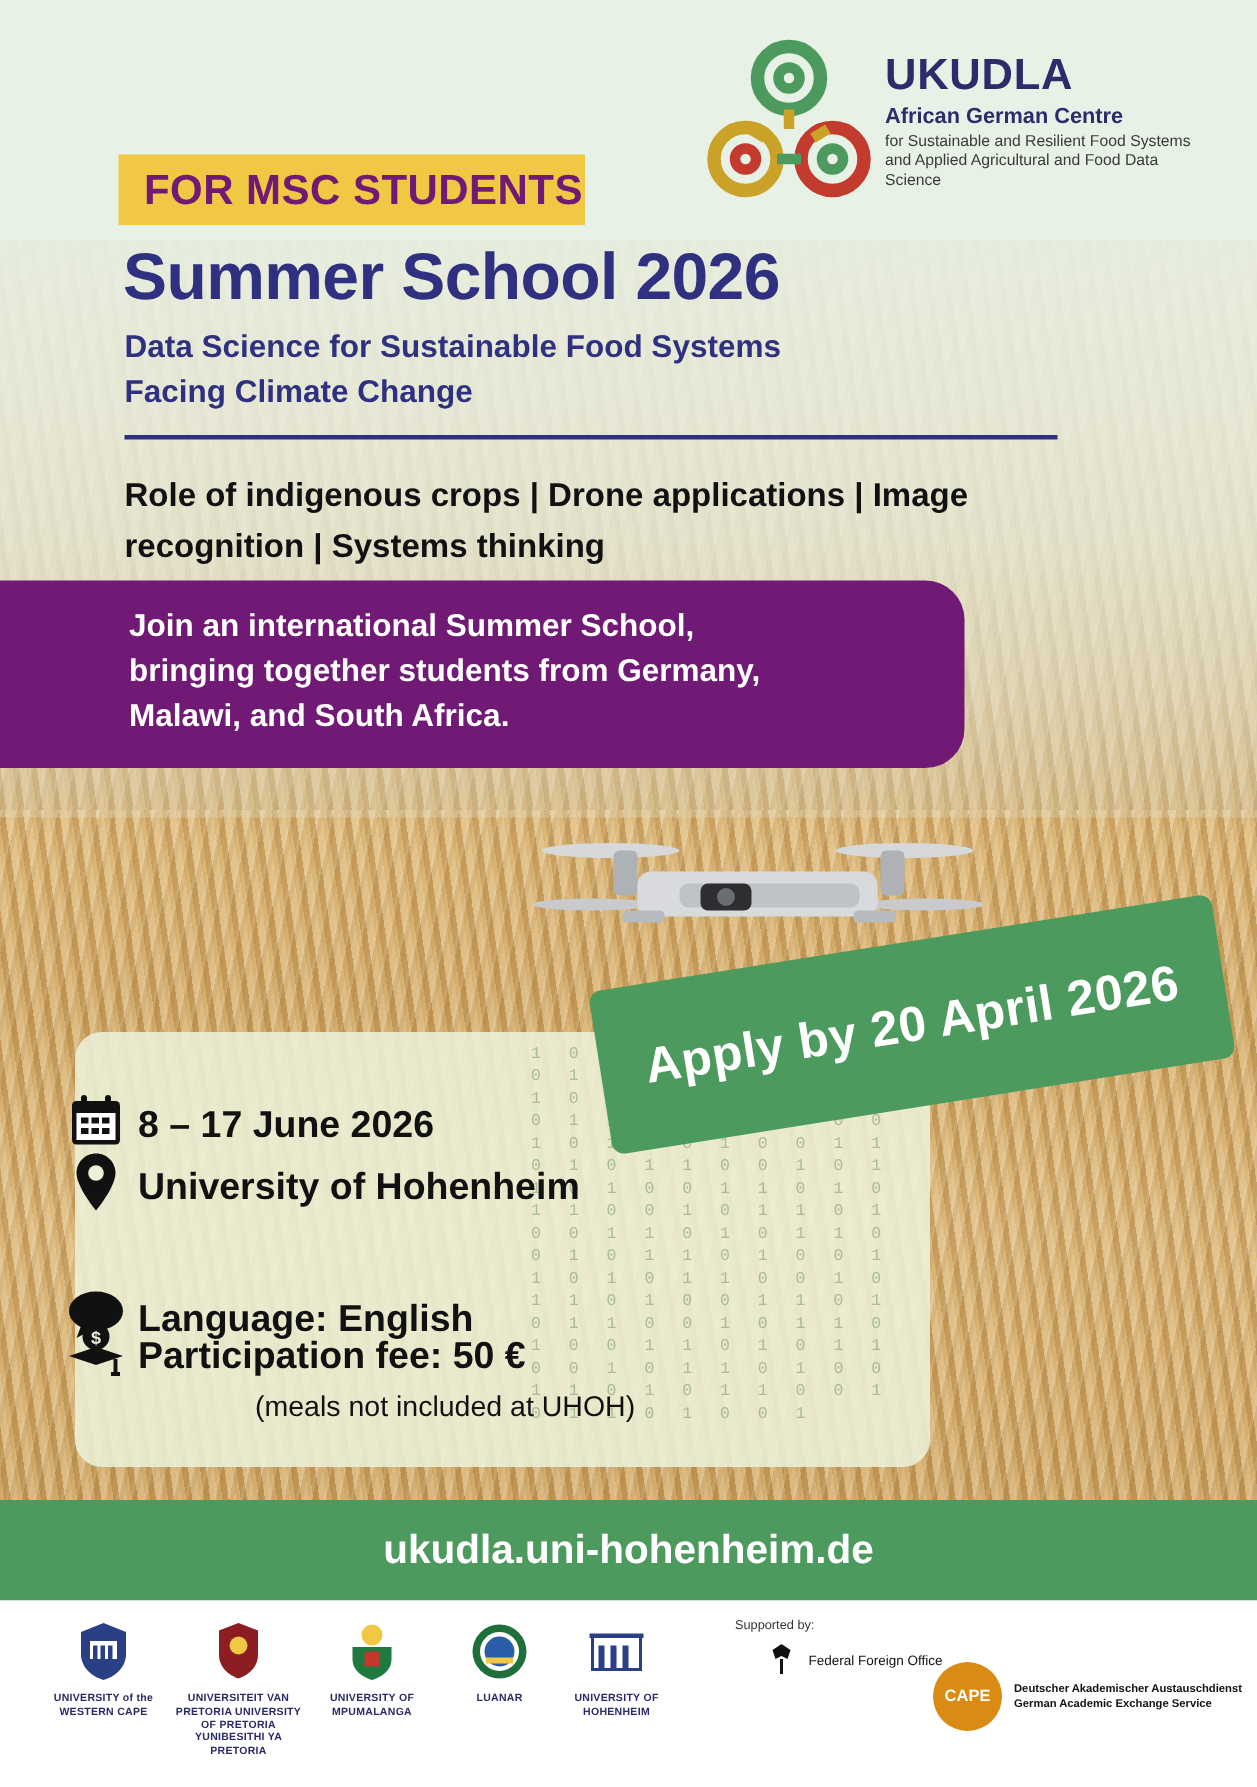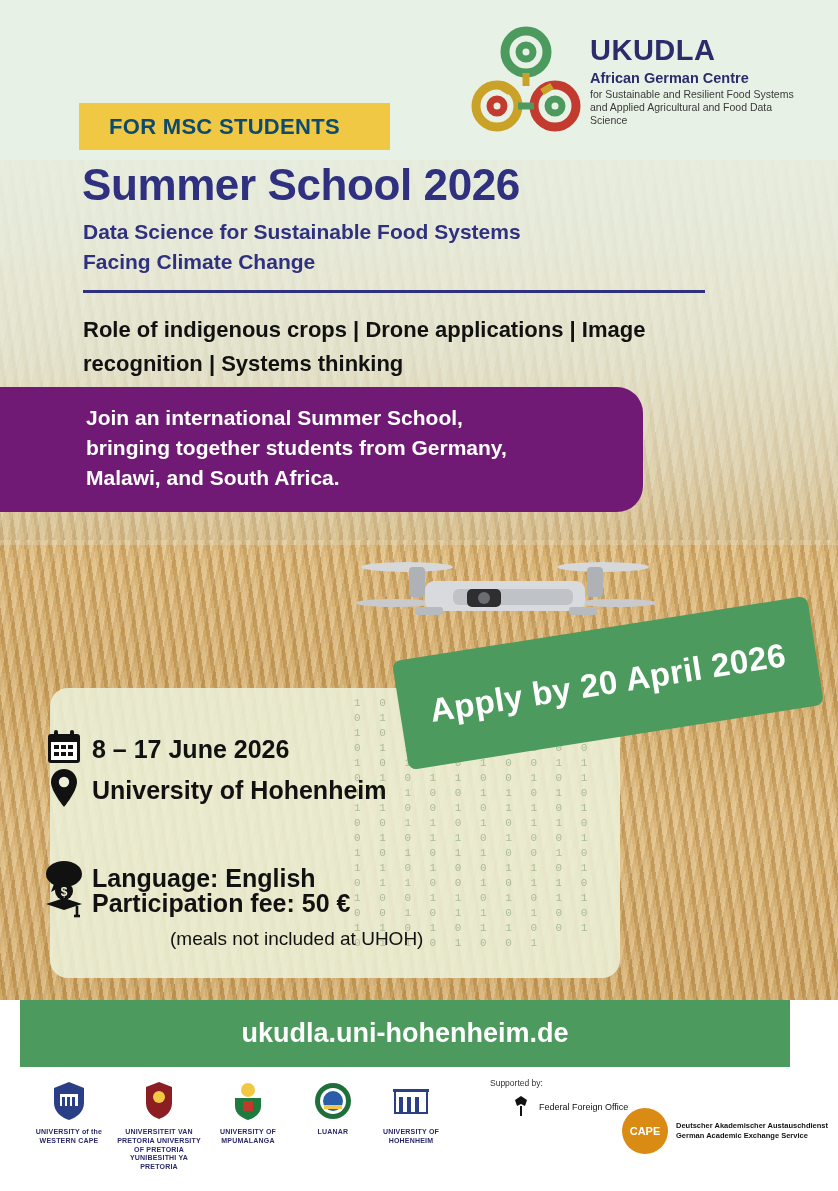--- a/index.html
+++ b/index.html
@@ -52,23 +52,23 @@
 
   
   #msc-badge {
     position: absolute;
     left: 79px; top: 103px;
     width: 311px; height: 47px;
     background: #f0c843;
     display: flex; align-items: center;
   }
   #msc-badge span {
-    margin-left: 30px;
-    font-size: 22px; font-weight: bold; letter-spacing: .3px;
-    color: #0c4a6e;
+    margin-left: 17px;
+    font-size: 28px; font-weight: bold; letter-spacing: .3px;
+    color: #701a75;
   }
 
   #logo-block {
     position: absolute; right: 36px; top: 26px;
     display: flex; align-items: flex-start;
   }
   #logo-mark { width: 112px; height: 108px; }
   #logo-text { margin-left: 8px; padding-top: 10px; width: 212px; }
   #logo-title { font-size: 29px; font-weight: bold; color: #2c2c6b; letter-spacing: .5px; line-height: 1; }
   #logo-sub { font-size: 14.5px; font-weight: bold; color: #2c2c6b; margin-top: 5px; line-height: 1.12; }
@@ -143,22 +143,22 @@
     transform: rotate(-9deg);
     border-radius: 8px;
     display: flex; align-items: center; justify-content: center;
   }
   #apply-ribbon span {
     color: #ffffff; font-size: 33px; font-weight: bold; letter-spacing: .4px;
   }
 
   
   #url-band {
-    position: absolute; left: 0; top: 1000px; width: 770px; height: 67px;
-    background: #4c9a5d; display: flex; align-items: center; justify-content: center; margin-left: 20px;
+    position: absolute; left: 0; top: 1000px; width: 838px; height: 67px;
+    background: #4c9a5d; display: flex; align-items: center; justify-content: center;
   }
   #url-band span { color: #ffffff; font-size: 27px; font-weight: bold; }
 
   
   #footer { position: absolute; left: 0; top: 1067px; width: 838px; height: 124px; background: #ffffff; }
   .uni-logo { position: absolute; text-align: center; }
   .uni-crest { margin: 0 auto; }
   .uni-name { font-size: 7px; font-weight: bold; color: #2a2a6a; line-height: 1.25; margin-top: 3px; letter-spacing: .2px; }
   #supported-label { position: absolute; left: 490px; top: 1078px; font-size: 8.5px; color: #333; }
   #ffo { position: absolute; left: 510px; top: 1094px; display: flex; align-items: center; }

